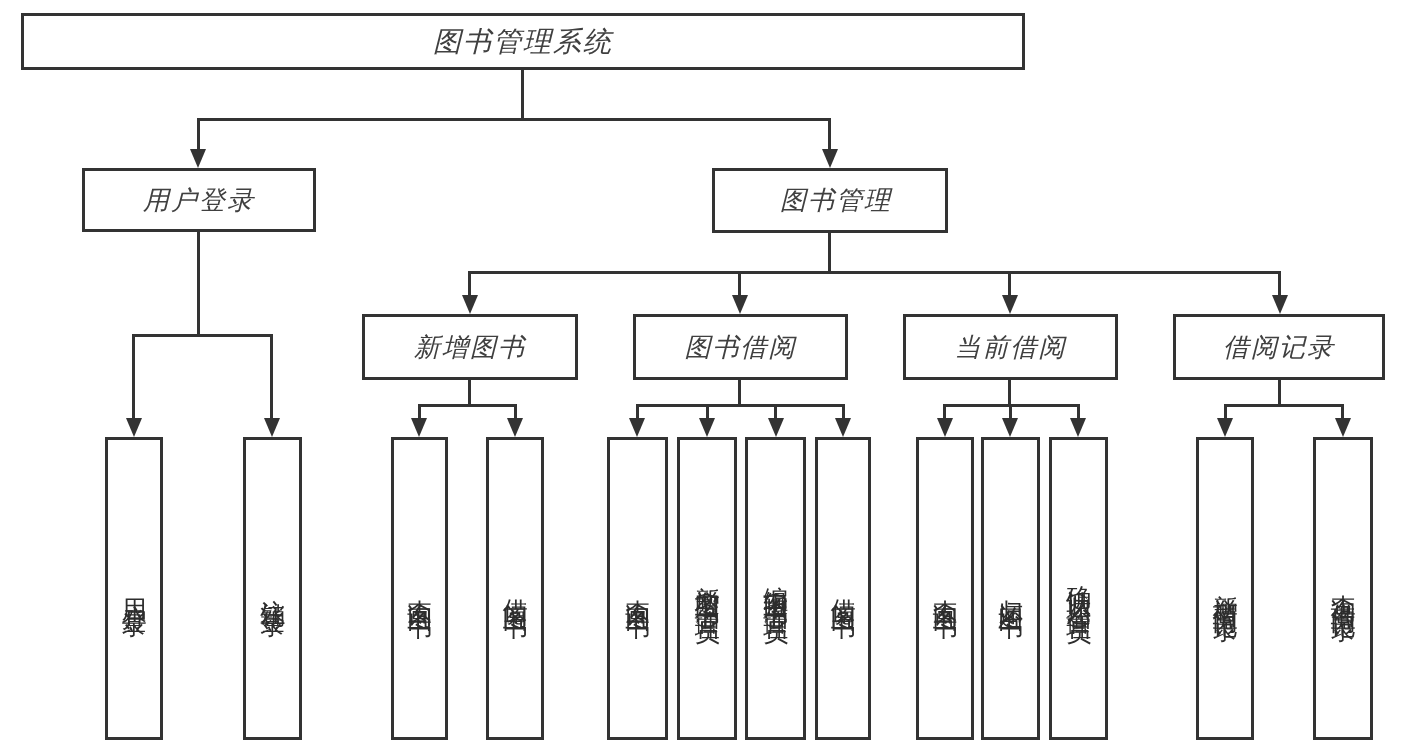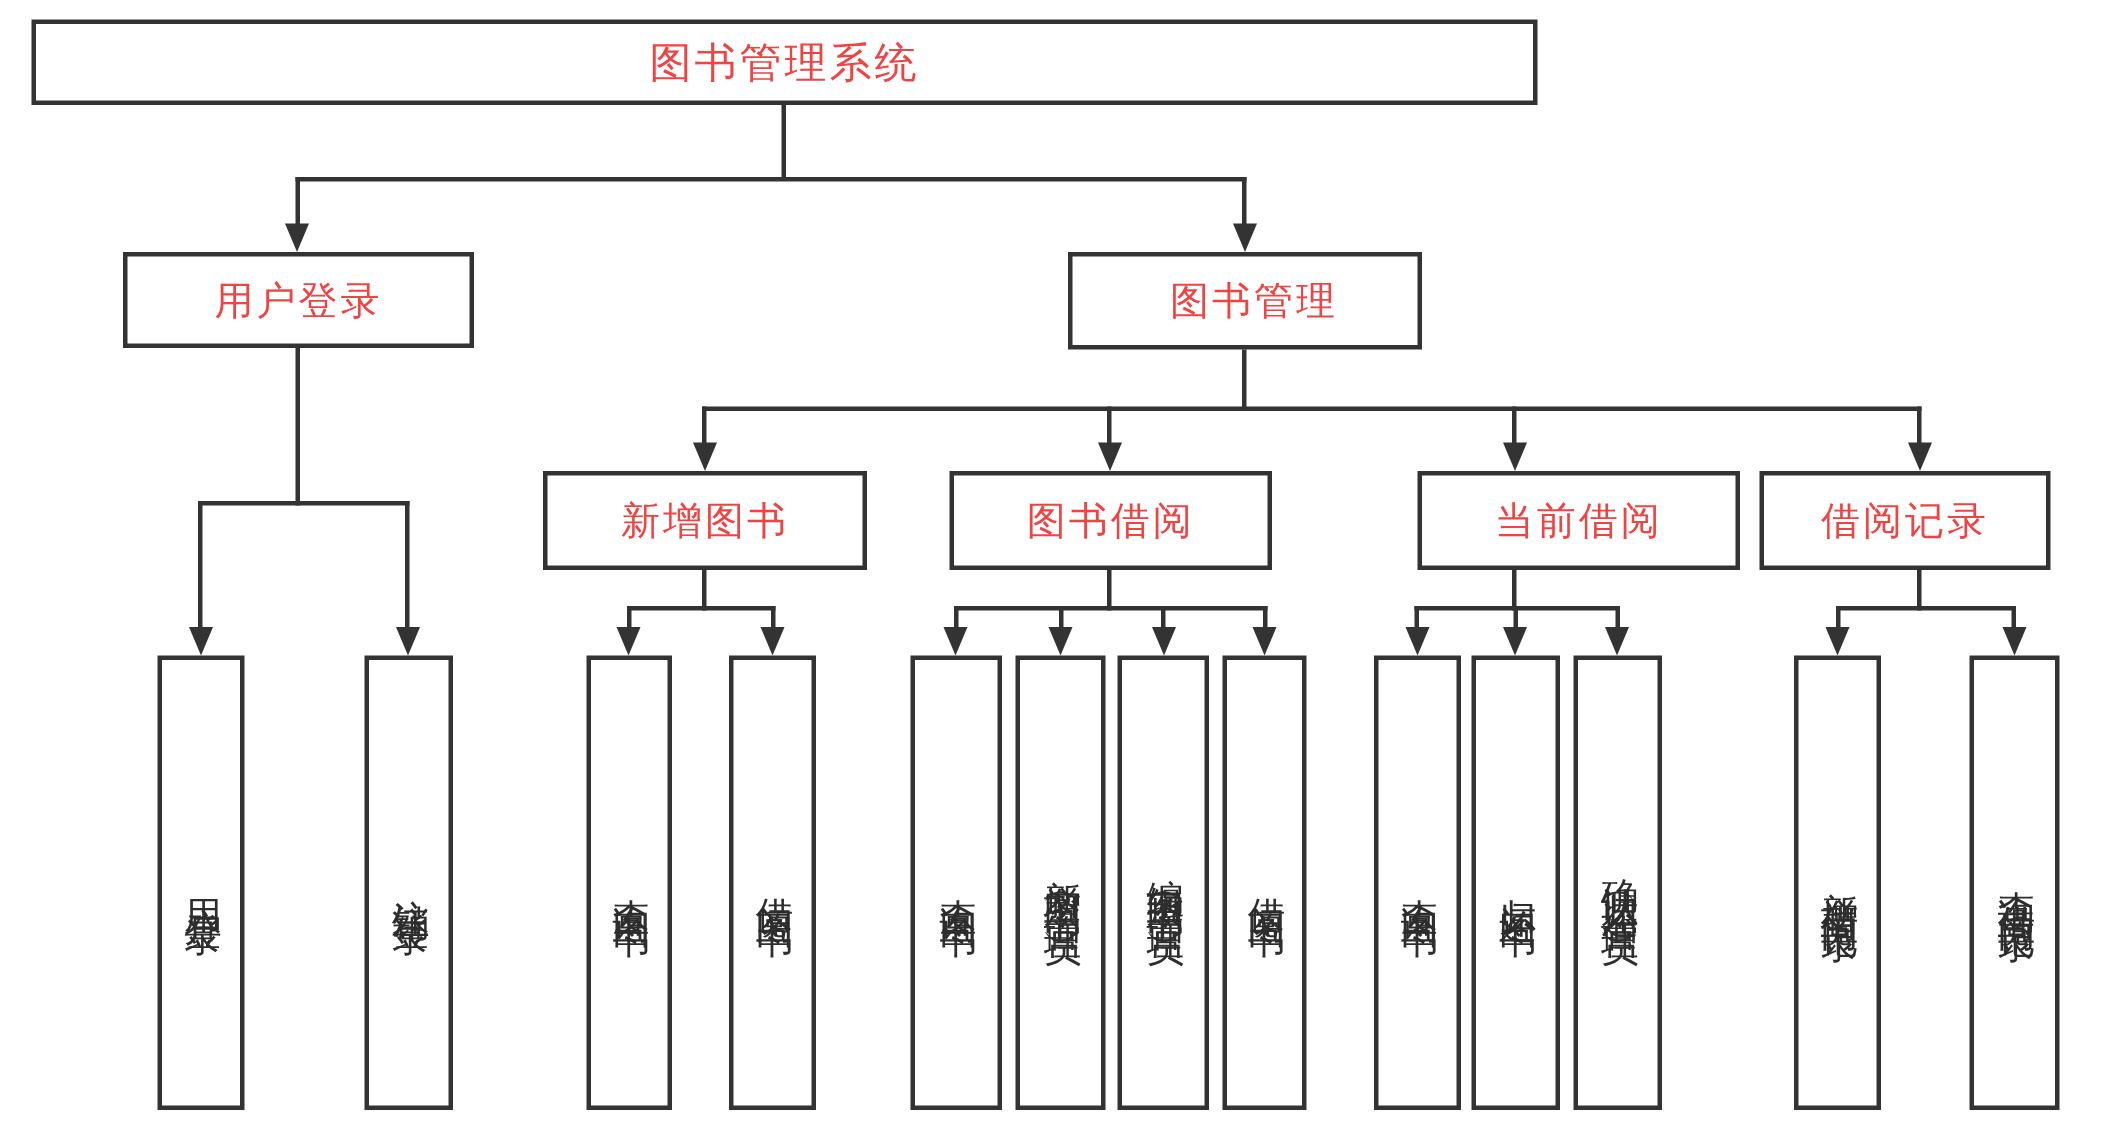--- a/index.html
+++ b/index.html
@@ -4,21 +4,21 @@
 <style>
   html,body{margin:0;padding:0;background:#ffffff;}
   #stage{
     position:relative;width:1405px;height:747px;background:#ffffff;overflow:hidden;
     font-family:"Liberation Sans","DejaVu Sans",sans-serif;color:#2d2d2d;
   }
   .box{
     position:absolute;box-sizing:border-box;border:3px solid #333333;background:#ffffff;
     display:flex;align-items:center;justify-content:center;text-align:center;
   }
-  .hlabel{font-size:26px;letter-spacing:2px;color:#ef4444;white-space:nowrap;}
+  .hlabel{font-size:26px;letter-spacing:2px;color:#404040;white-space:nowrap;font-style:italic;}
   .root-label{font-size:28px;letter-spacing:2px;}
   .leaf-label{
     writing-mode:vertical-rl;text-orientation:mixed;
     font-size:25px;letter-spacing:5px;line-height:1.1;color:#2d2d2d;
   }
   .vline{position:absolute;width:3px;background:#333333;}
   .hline{position:absolute;height:3px;background:#333333;}
   .arr{
     position:absolute;width:0;height:0;
     border-left:8px solid transparent;border-right:8px solid transparent;
@@ -47,25 +47,25 @@
   </div>
 
   <div class="box" style="left:362px;top:314px;width:216px;height:66px;">
     <span class="hlabel">新增图书</span>
   </div>
 
   <div class="box" style="left:633px;top:314px;width:215px;height:66px;">
     <span class="hlabel">图书借阅</span>
   </div>
 
-  <div class="box" style="left:903px;top:314px;width:215px;height:66px;margin-left:42px;">
+  <div class="box" style="left:903px;top:314px;width:215px;height:66px;">
     <span class="hlabel">当前借阅</span>
   </div>
 
-  <div class="box" style="left:1173px;top:314px;width:194px;height:66px;">
+  <div class="box" style="left:1173px;top:314px;width:212px;height:66px;">
     <span class="hlabel">借阅记录</span>
   </div>
 
   <div class="box" style="left:105px;top:437px;width:58px;height:303px;">
     <span class="leaf-label">用户登录</span>
   </div>
   <div class="box" style="left:243px;top:437px;width:59px;height:303px;">
     <span class="leaf-label">注销登录</span>
   </div>
 

